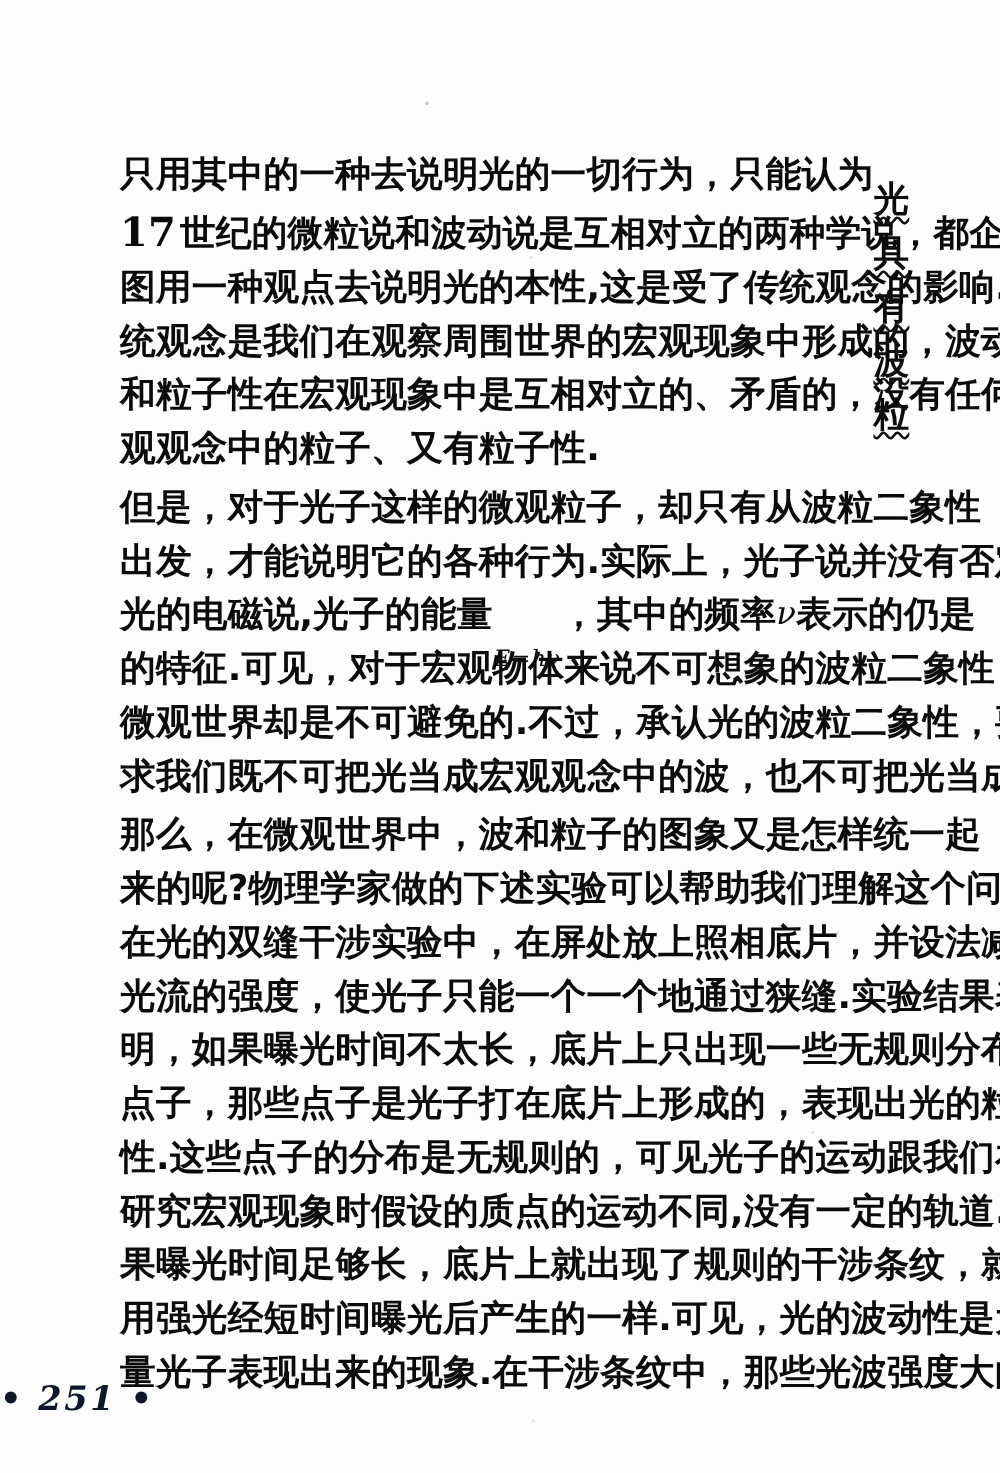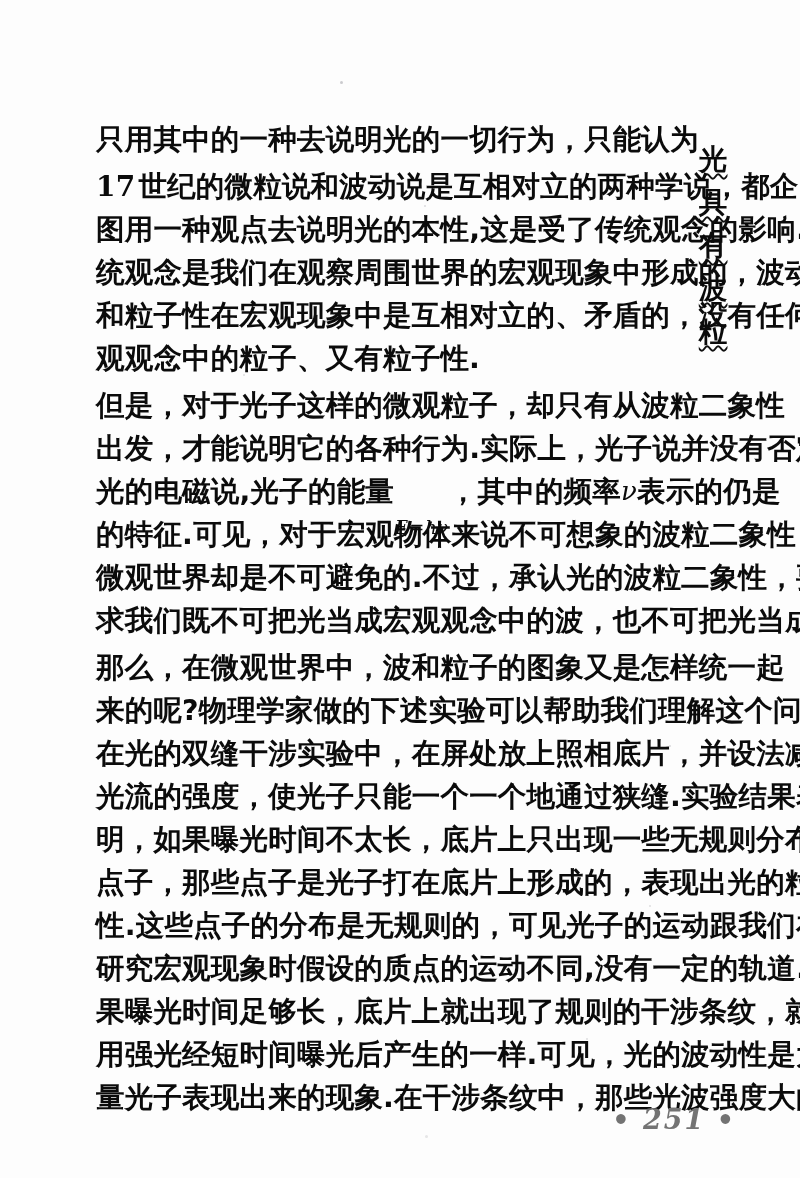--- a/index.html
+++ b/index.html
@@ -94,37 +94,37 @@
   .nu {
     font-family: "DejaVu Serif", "Liberation Serif", serif;
     font-style: italic;
     font-weight: 500;
     font-size: 26px;
   }
   .num {
     font-family: "DejaVu Serif", "Liberation Serif", serif;
     font-weight: 700;
     font-style: normal;
-    font-size: 28px;
+    font-size: 32px;
     padding-right: 3px;
   }
 
   
   #folio {
     position: absolute;
     left: 0;
     top: 1104px;
     width: 736px;
-    text-align: right;
+    text-align: left;
     font-family: "DejaVu Serif", "Liberation Serif", serif;
     font-weight: 700;
     font-style: italic;
     font-size: 27px;
     letter-spacing: 2px;
-    color: #737373;
+    color: #0f172a;
   }
 </style>
 </head>
 <body>
 
 <div id="page">
 
   <div class="speck" style="left:340px;top:81px;width:3px;height:3px;"></div>
   <div class="speck" style="left:424px;top:205px;width:2px;height:2px;opacity:.5;"></div>
   <div class="speck" style="left:243px;top:374px;width:2px;height:2px;opacity:.45;"></div>

